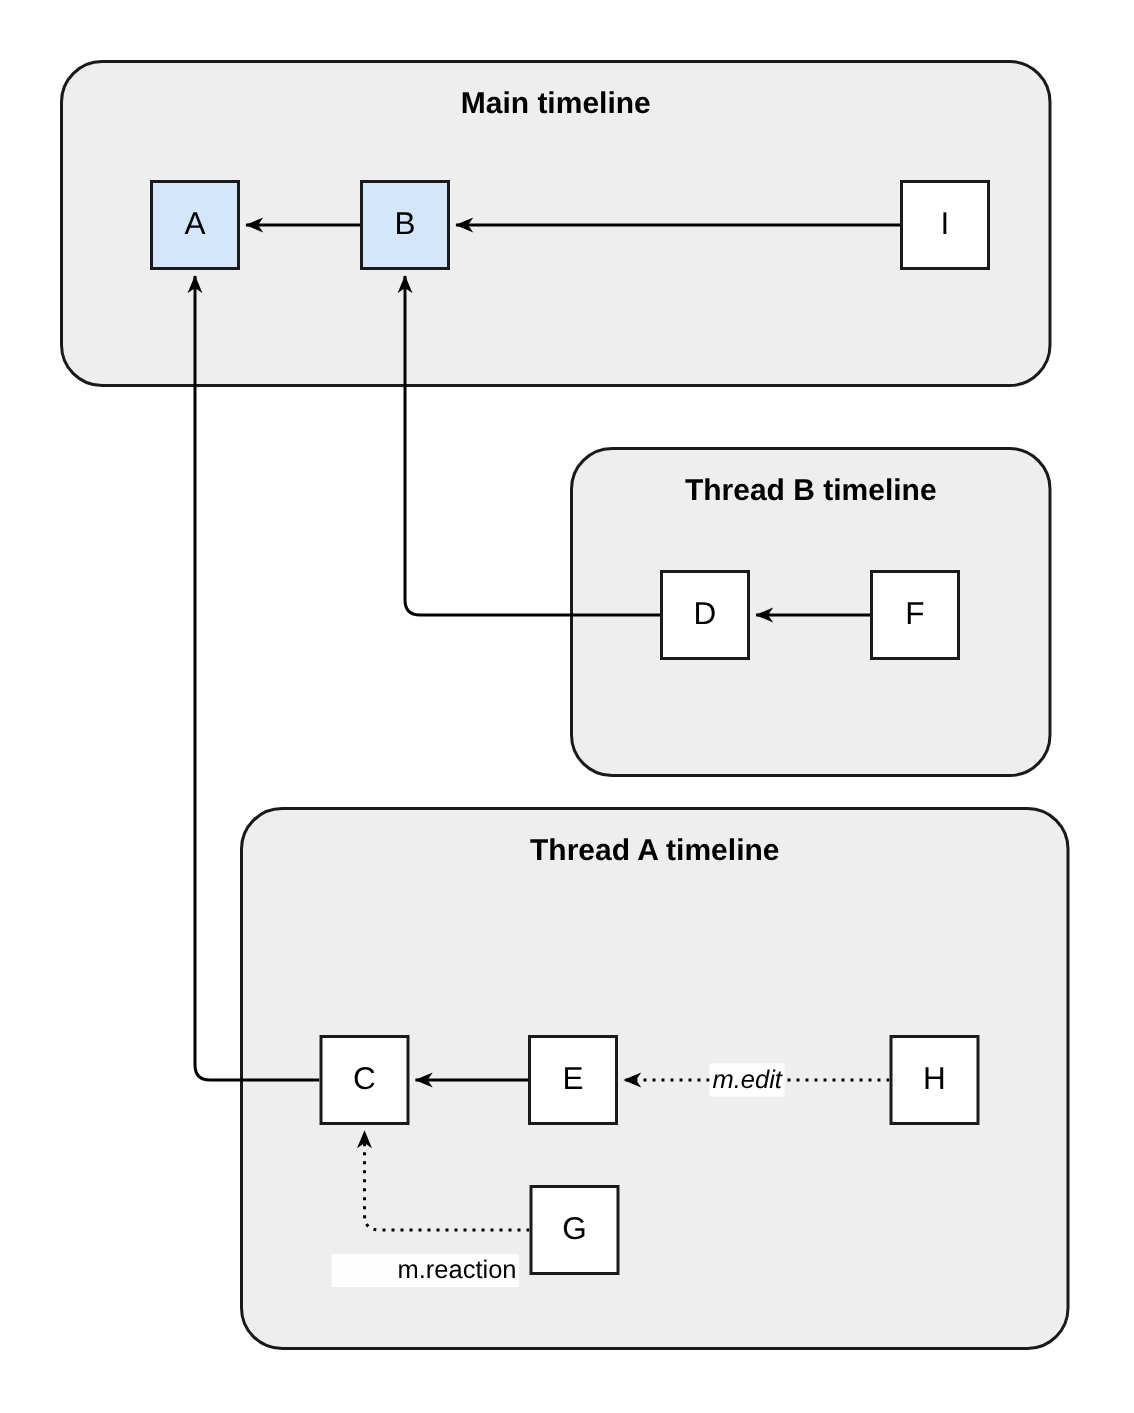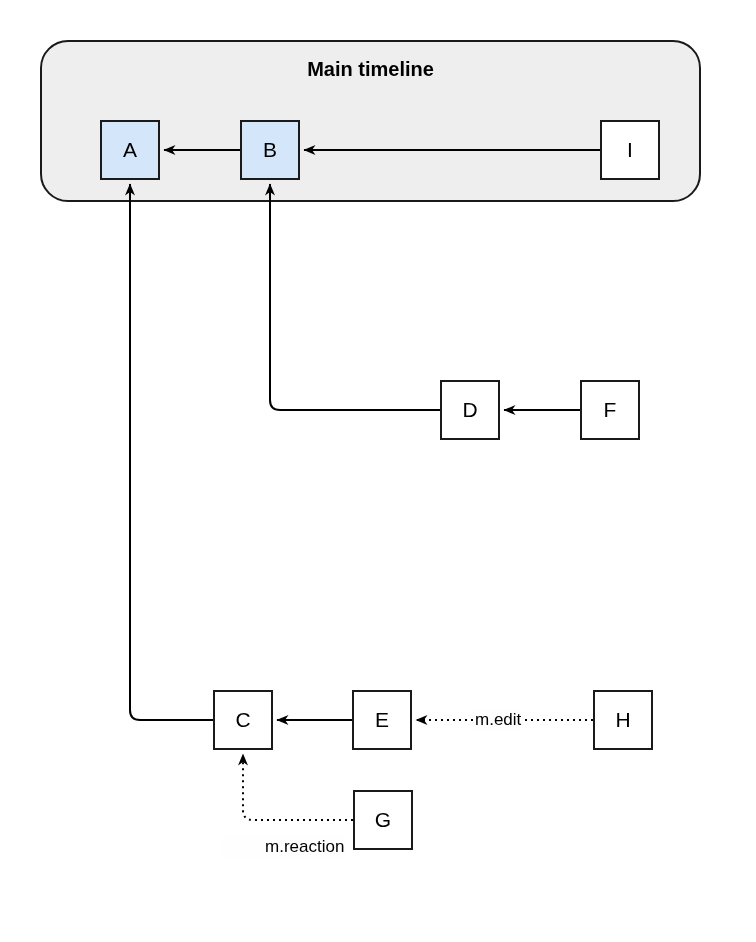--- a/index.html
+++ b/index.html
@@ -35,21 +35,21 @@
   .container-title {
     position: absolute;
     top: 16px;
     left: 0;
     width: 100%;
     text-align: center;
     font-size: 20px;
     font-weight: bold;
     color: var(--title-color);
   }
-  #container-main   { left: 40px;  top: 40px;  width: 661px; height: 162px; }
+  #container-main   { left: 40px;  top: 40px;  width: 661px; height: 218px; }
   #container-thread-b { left: 380px; top: 298px; width: 321px; height: 220px; }
   #container-thread-a { left: 160px; top: 538px; width: 553px; height: 362px; }
 
   .edges-layer {
     position: absolute;
     left: 0; top: 0;
     width: 756px; height: 942px;
     z-index: 2;
   }
   .edges-layer path.edge {
@@ -91,30 +91,36 @@
   .edge-label {
     position: absolute;
     background: #fefefe;
     font-size: 17px;
     line-height: 1.3;
     padding: 0 2px;
     z-index: 4;
     color: var(--title-color);
     white-space: nowrap;
   }
-  #label-m-edit { left: 473px; top: 709px; }
+  #label-m-edit { left: 473px; top: 709px; font-style: italic; }
   #label-m-reaction { left: 221px; top: 836px; padding-left: 44px; }
 </style>
 </head>
 <body>
 
 <div class="canvas">
 
   <div class="container-box" id="container-main">
     <div class="container-title">Main timeline</div>
+  </div>
+  <div class="container-box" id="container-thread-b">
+    <div class="container-title">Thread B timeline</div>
+  </div>
+  <div class="container-box" id="container-thread-a">
+    <div class="container-title">Thread A timeline</div>
   </div>
 
   <svg class="edges-layer" width="756" height="942" viewBox="0 0 756 942" xmlns="http://www.w3.org/2000/svg">
     <defs>
       <marker id="arrow" markerUnits="userSpaceOnUse" markerWidth="14" markerHeight="12" refX="12.5" refY="6" orient="auto">
         <path class="arrowhead-shape" d="M 1 1 L 13 6 L 1 11 L 4.5 6 Z"></path>
       </marker>
     </defs>
     <path class="edge" d="M 240 150 H 164" marker-end="url(#arrow)"></path>
     <path class="edge" d="M 600 150 H 304" marker-end="url(#arrow)"></path>

